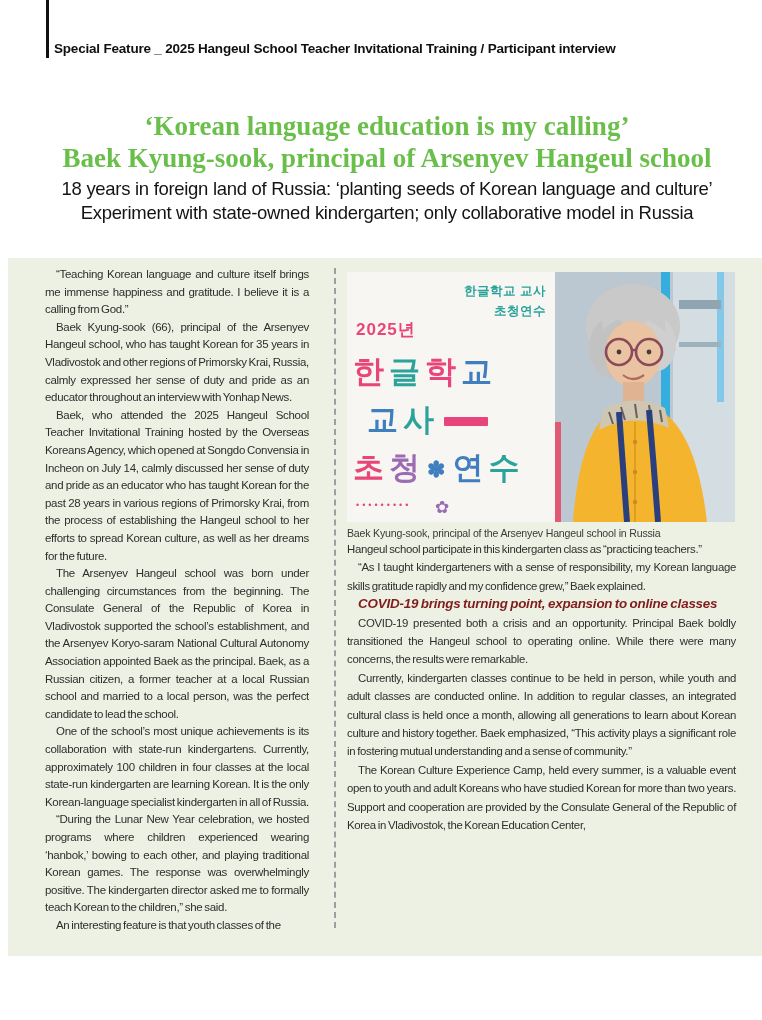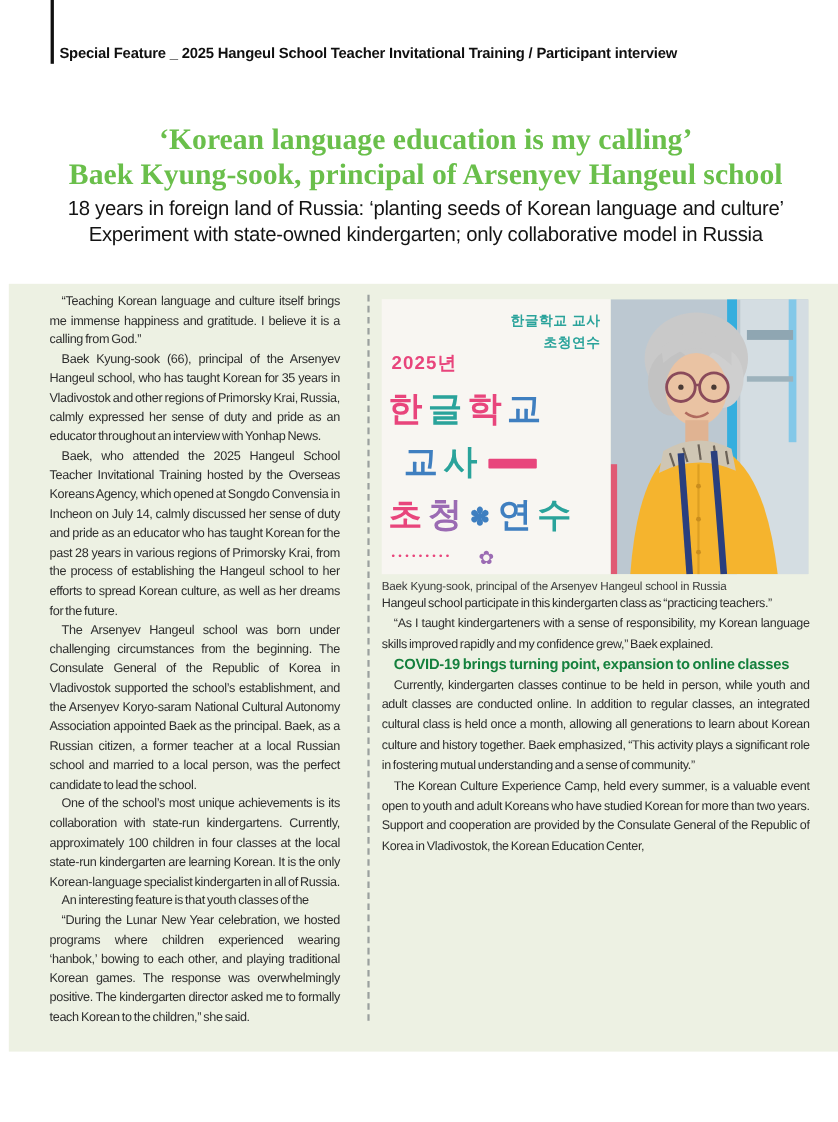--- a/index.html
+++ b/index.html
@@ -82,22 +82,22 @@
   </div>
 
   <div class="panel"></div>
 
   <div class="col-left">
     <p>“Teaching Korean language and culture itself brings me immense happiness and gratitude. I believe it is a calling from God.”</p>
     <p>Baek Kyung-sook (66), principal of the Arsenyev Hangeul school, who has taught Korean for 35 years in Vladivostok and other regions of Primorsky Krai, Russia, calmly expressed her sense of duty and pride as an educator throughout an interview with Yonhap News.</p>
     <p>Baek, who attended the 2025 Hangeul School Teacher Invitational Training hosted by the Overseas Koreans Agency, which opened at Songdo Convensia in Incheon on July 14, calmly discussed her sense of duty and pride as an educator who has taught Korean for the past 28 years in various regions of Primorsky Krai, from the process of establishing the Hangeul school to her efforts to spread Korean culture, as well as her dreams for the future.</p>
     <p>The Arsenyev Hangeul school was born under challenging circumstances from the beginning. The Consulate General of the Republic of Korea in Vladivostok supported the school’s establishment, and the Arsenyev Koryo-saram National Cultural Autonomy Association appointed Baek as the principal. Baek, as a Russian citizen, a former teacher at a local Russian school and married to a local person, was the perfect candidate to lead the school.</p>
     <p>One of the school’s most unique achievements is its collaboration with state-run kindergartens. Currently, approximately 100 children in four classes at the local state-run kindergarten are learning Korean. It is the only Korean-language specialist kindergarten in all of Russia.</p>
+    <p>“During the Lunar New Year celebration, we hosted programs where children experienced wearing ‘hanbok,’ bowing to each other, and playing traditional Korean games. The response was overwhelmingly positive. The kindergarten director asked me to formally teach Korean to the children,” she said.</p>
     <p>An interesting feature is that youth classes of the</p>
-    <p>“During the Lunar New Year celebration, we hosted programs where children experienced wearing ‘hanbok,’ bowing to each other, and playing traditional Korean games. The response was overwhelmingly positive. The kindergarten director asked me to formally teach Korean to the children,” she said.</p>
   </div>
 
   <div class="divider"></div>
 
   <div class="photo-wrap">
     <div class="poster">
       <div class="poster-head c-teal">
         <div>한글학교 교사</div>
         <div>초청연수</div>
       </div>
@@ -146,20 +146,21 @@
       <circle cx="80" cy="170" r="2.2" fill="#c98d1d"></circle>
       <circle cx="80" cy="200" r="2.2" fill="#c98d1d"></circle>
       <circle cx="80" cy="230" r="2.2" fill="#c98d1d"></circle>
     </svg>
   </div>
 
   <div class="caption">Baek Kyung-sook, principal of the Arsenyev Hangeul school in Russia</div>
 
   <div class="col-right">
     <p class="no-indent">Hangeul school participate in this kindergarten class as “practicing teachers.”</p>
-    <p>“As I taught kindergarteners with a sense of responsibility, my Korean language skills improved rapidly and my confidence grew,” Baek explained.</p>
-    <p class="subhead" style="color:#15803d;">COVID-19 brings turning point, expansion to online classes</p>
+    <p>“As I taught kindergarteners with a sense of responsibility, my Korean language skills gratitude rapidly and my confidence grew,” Baek explained.</p>
+    <p class="subhead" style="color:#7f1d1d;font-style:italic;">COVID-19 brings turning point, expansion to online classes</p>
+    <p>COVID-19 presented both a crisis and an opportunity. Principal Baek boldly transitioned the Hangeul school to operating online. While there were many concerns, the results were remarkable.</p>
     <p>Currently, kindergarten classes continue to be held in person, while youth and adult classes are conducted online. In addition to regular classes, an integrated cultural class is held once a month, allowing all generations to learn about Korean culture and history together. Baek emphasized, “This activity plays a significant role in fostering mutual understanding and a sense of community.”</p>
     <p>The Korean Culture Experience Camp, held every summer, is a valuable event open to youth and adult Koreans who have studied Korean for more than two years. Support and cooperation are provided by the Consulate General of the Republic of Korea in Vladivostok, the Korean Education Center,</p>
   </div>
 
 
 </div>
 
 </body></html>

